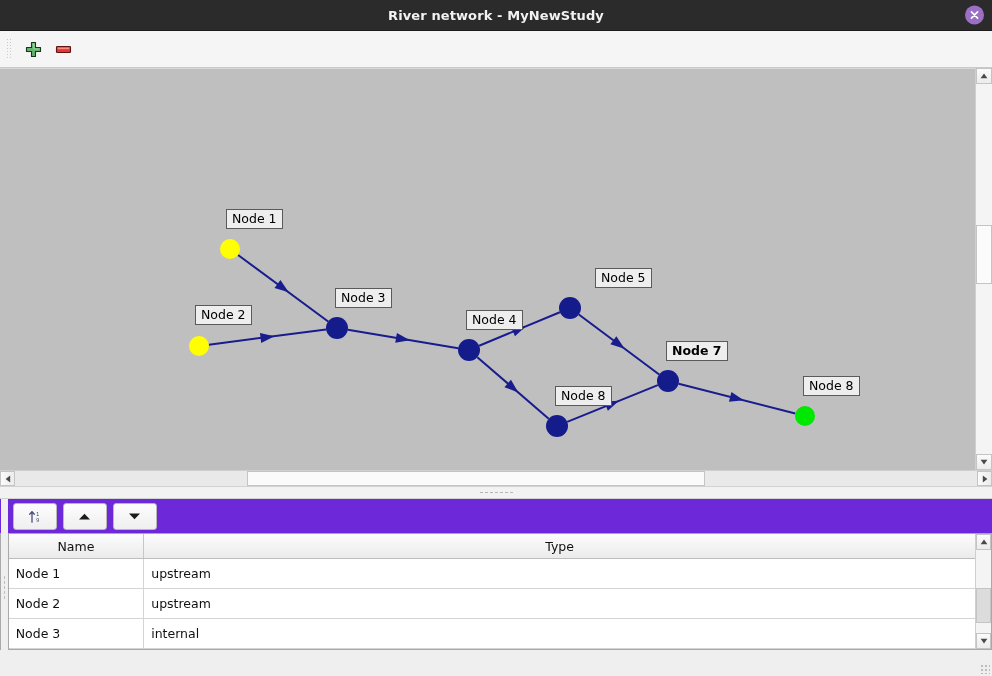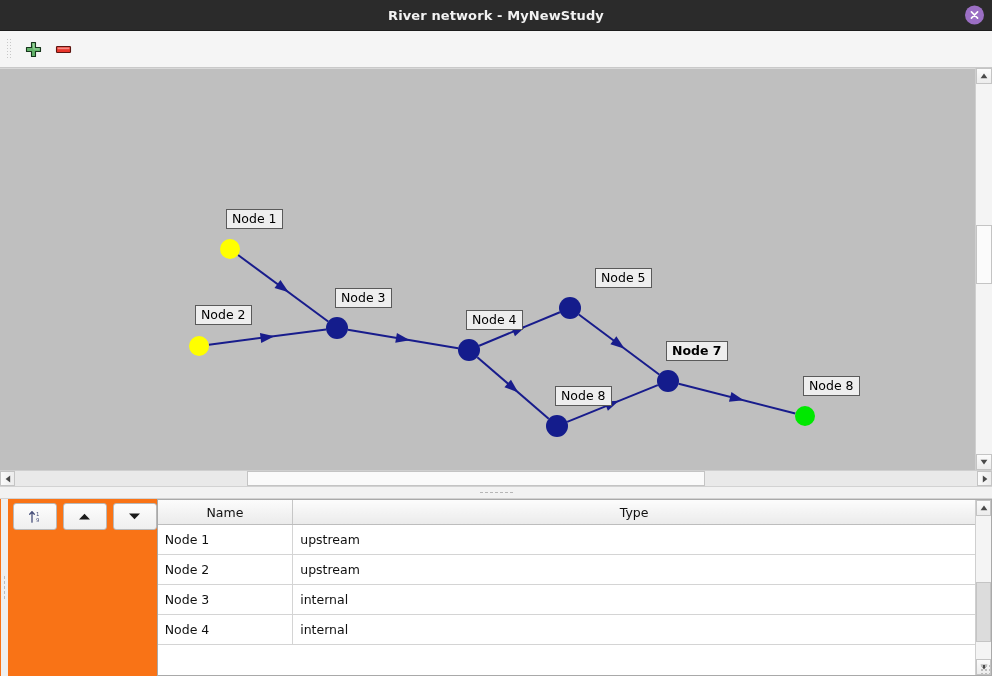--- a/index.html
+++ b/index.html
@@ -160,23 +160,23 @@
   }
 
   
   .bottom {
     flex: 1 1 auto;
     display: flex;
     background: #efefef;
     min-height: 0;
   }
   .pane {
-    display: flex; flex-direction: row;
+    display: flex; flex-direction: column;
     min-width: 0;
-    background: #f97316;
+    background: #6d28d9;
   }
   .pane-left  { width: 709px; }
   .pane-split {
     width: 7px; min-width: 7px;
     background: #efefef;
     display: flex; align-items: center; justify-content: center;
     cursor: col-resize;
   }
   .pane-split .dots {
     width: 3px; height: 26px;

